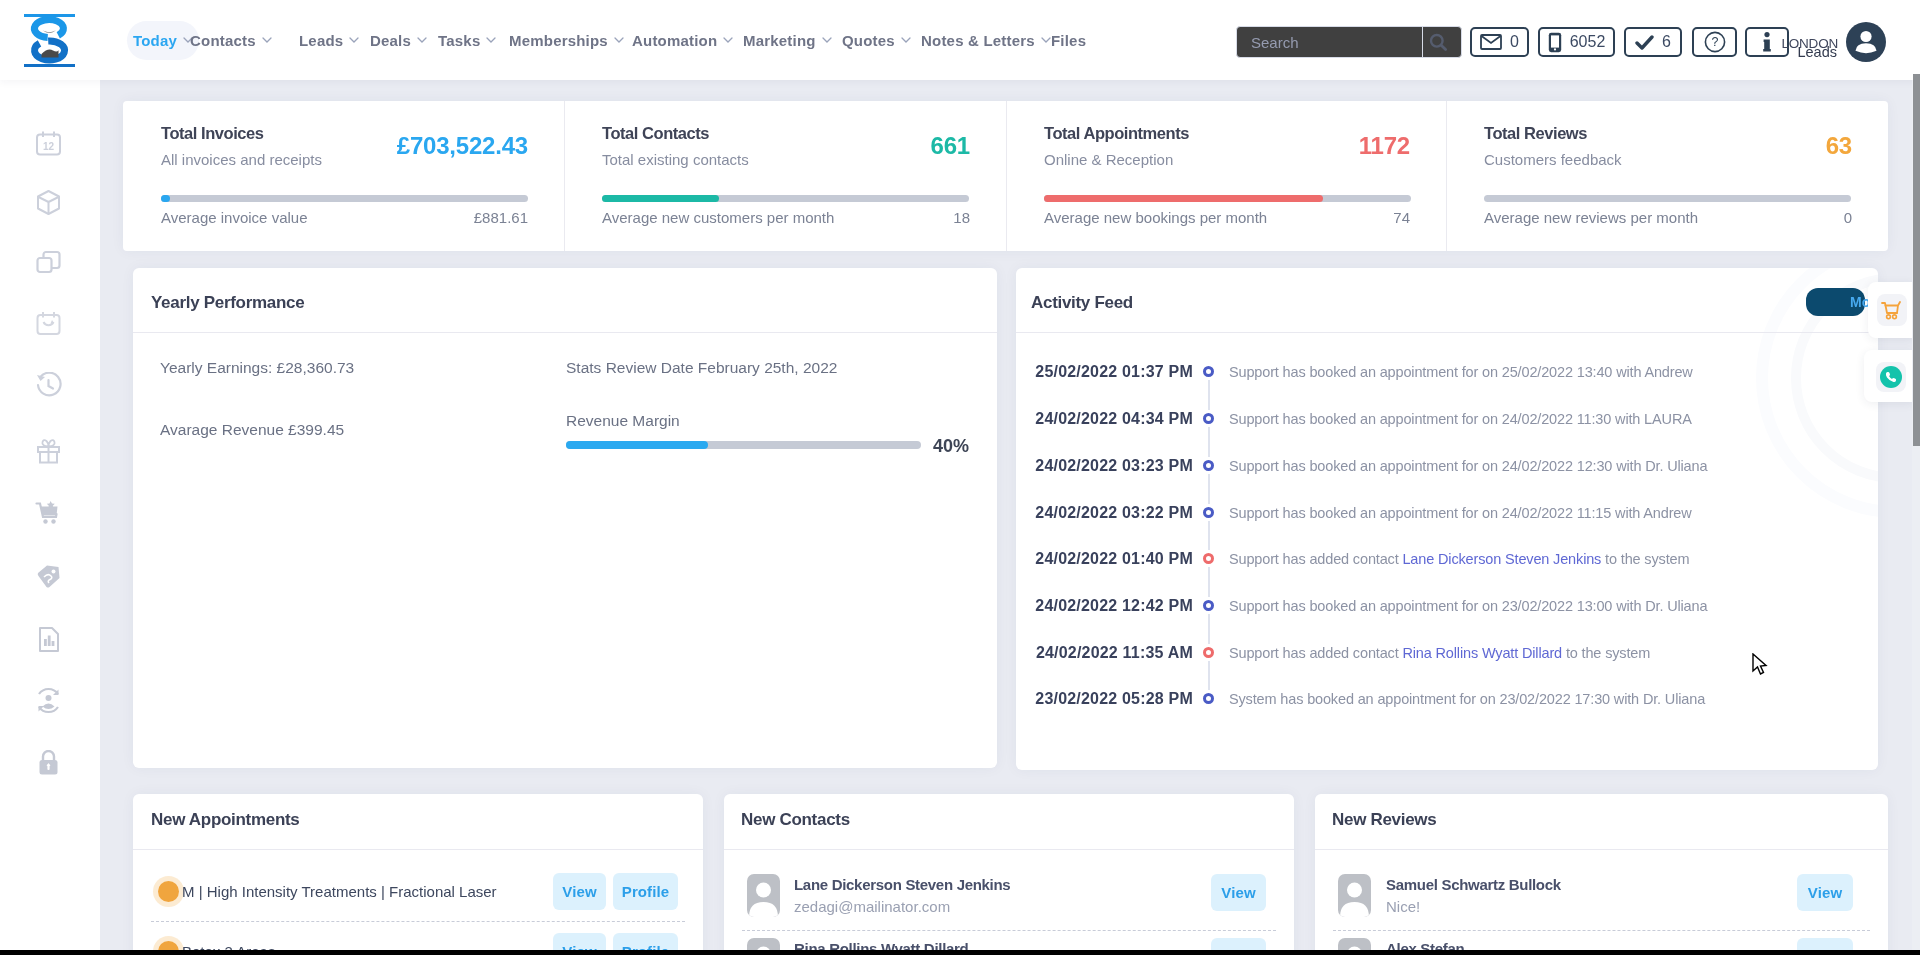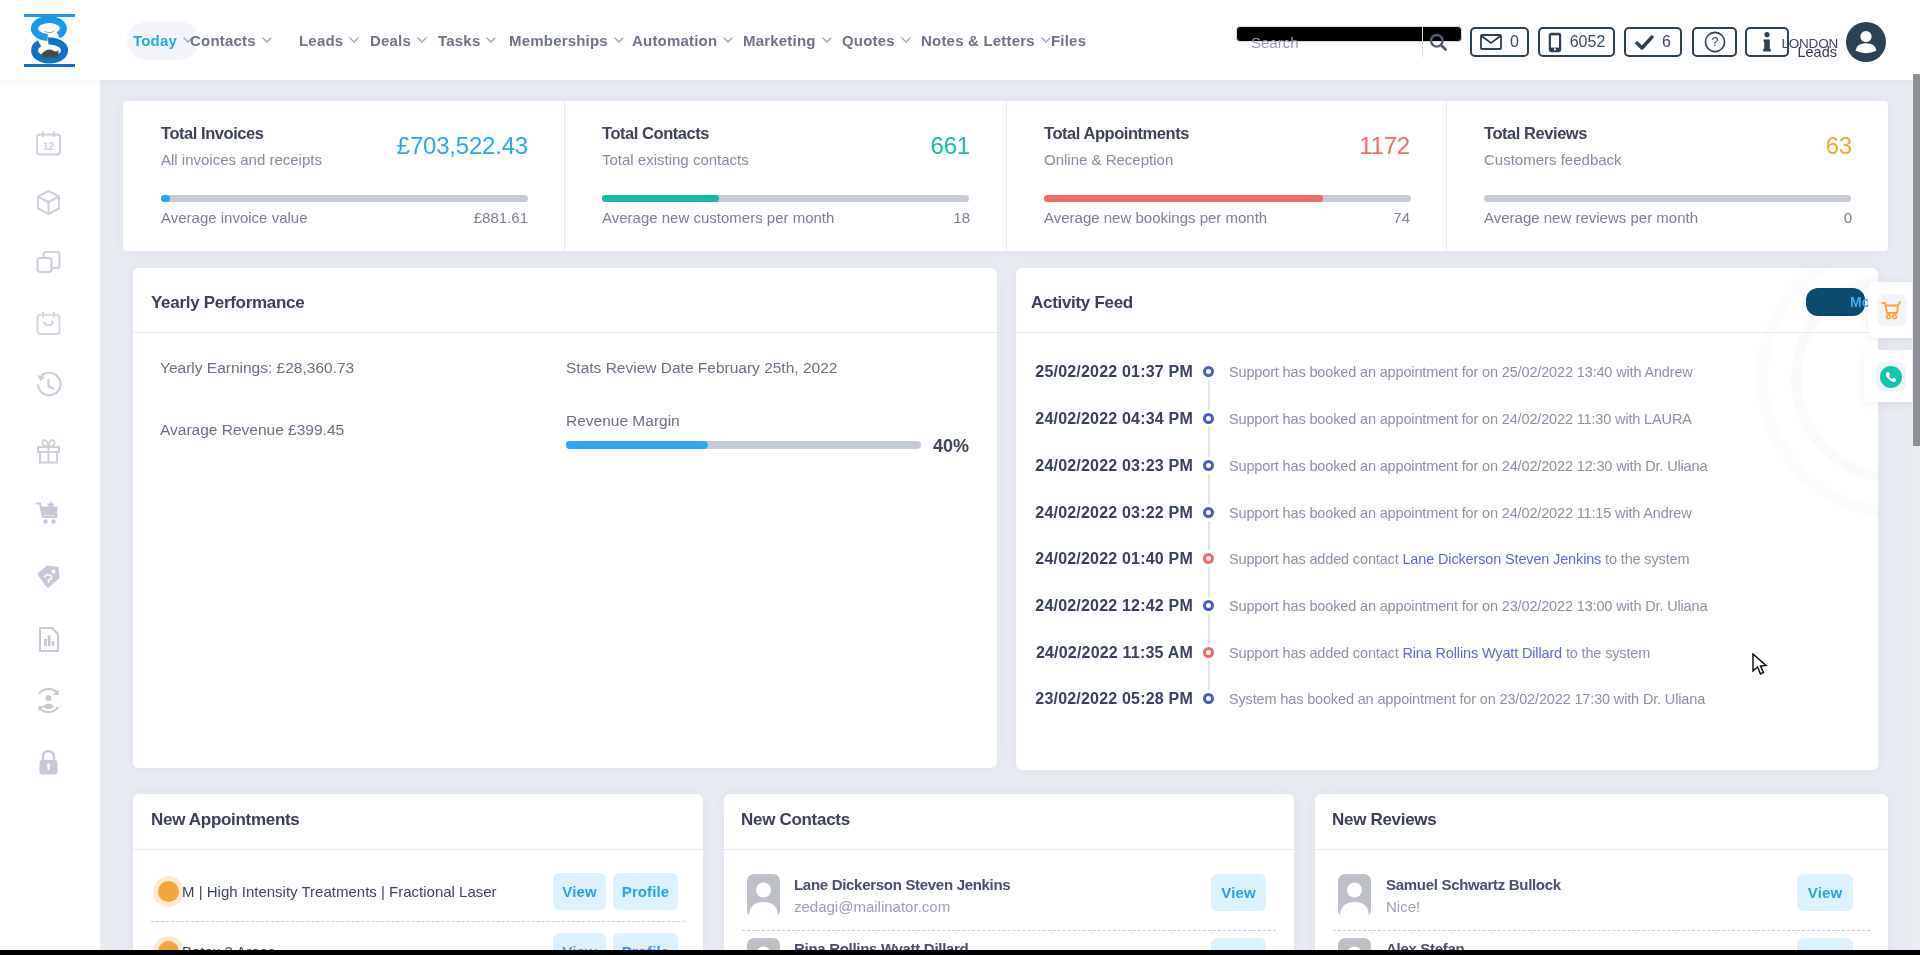--- a/index.html
+++ b/index.html
@@ -8,21 +8,21 @@
 .abs { position:absolute; }
 .card { position:absolute; background:#fff; border-radius:6px; box-shadow:0 0 14px rgba(45,55,90,.05); }
 .ptitle { font-size:17px; font-weight:bold; color:#3b4156; letter-spacing:-.3px; }
 .navitem { position:absolute; top:0; height:80px; display:flex; align-items:center; gap:6px; font-size:15px; font-weight:bold; color:#6f7487; letter-spacing:.2px; }
 .chev { width:10px; height:6px; }
 .hbtn { position:absolute; top:27px; height:30px; border:2px solid #2d4054; border-radius:5px; display:flex; align-items:center; justify-content:center; gap:8px; color:#3c4a63; font-size:16px; background:#fff; }
 .bar { position:absolute; height:7px; border-radius:4px; background:#c5cad5; }
 .bar > div { height:100%; border-radius:4px; }
 .stitle { position:absolute; top:23px; left:38px; font-size:16.5px; font-weight:bold; color:#3f4457; letter-spacing:-.45px; }
 .ssub { position:absolute; top:50px; left:38px; font-size:15px; color:#878da0; }
-.snum { position:absolute; top:31px; right:36px; font-size:24px; font-weight:normal; letter-spacing:-.2px; }
+.snum { position:absolute; top:31px; right:36px; font-size:24px; font-weight:bold; letter-spacing:-.2px; }
 .srow { position:absolute; top:108px; left:38px; right:36px; font-size:15px; color:#7b8294; display:flex; justify-content:space-between; }
 .fdate { position:absolute; width:160px; text-align:right; font-size:16px; font-weight:bold; color:#39415c; letter-spacing:.2px; }
 .fring { position:absolute; width:11px; height:11px; border-radius:50%; background:#fff; border:3px solid #4a5bc5; }
 .fmsg { position:absolute; font-size:14.5px; color:#8c92a4; letter-spacing:-.15px; }
 .fmsg a { color:#5f68d4; text-decoration:none; }
 .fseg { position:absolute; width:2px; background:#dfe3ee; left:1208px; }
 .vbtn { position:absolute; background:#dcf1fd; border-radius:6px; color:#2c9fe9; font-size:15px; font-weight:bold; display:flex; align-items:center; justify-content:center; letter-spacing:.1px; }
 .dash { position:absolute; border-top:1px dashed #c8ccd8; height:0; }
 .avatarph { position:absolute; width:33px; height:43px; border-radius:7px; background:#bdc0c6; overflow:hidden; }
 .avatarph svg { position:absolute; left:0; top:0; }
@@ -92,21 +92,21 @@
       <path d="M1 1 L5 5 L9 1" stroke="#9aa3ba" stroke-width="1.3" fill="none" stroke-linecap="round"></path>
     </svg>
 </div>
 <div class="navitem" style="left:921px;z-index:7;">Notes &amp; Letters
   <svg class="chev" viewBox="0 0 10 6">
       <path d="M1 1 L5 5 L9 1" stroke="#9aa3ba" stroke-width="1.3" fill="none" stroke-linecap="round"></path>
     </svg>
 </div>
 <div class="navitem" style="left:1051px;z-index:7;">Files</div>
 
-<div class="abs" style="left:1236px;top:26px;width:226px;height:16px;border:1px solid #d7dbe7;border-radius:4px;background:#000000;z-index:6;padding-left:36px;">
+<div class="abs" style="left:1236px;top:26px;width:226px;height:32px;border:1px solid #d7dbe7;border-radius:4px;background:#404040;z-index:6;padding-left:36px;">
   <span style="position:absolute;left:14px;top:7px;font-size:15px;color:#959bb0;">Search</span>
   <div style="position:absolute;left:185px;top:0;width:1px;height:30px;background:#d7dbe7;"></div>
   <svg style="position:absolute;left:192px;top:6px;" width="19" height="19" viewBox="0 0 19 19">
       <circle cx="7.8" cy="7.8" r="5.8" stroke="#555c6e" stroke-width="2.4" fill="none"></circle>
       <line x1="12.2" y1="12.2" x2="16.6" y2="16.6" stroke="#555c6e" stroke-width="2.8" stroke-linecap="round"></line>
     </svg>
 </div>
 
 <div class="hbtn" style="left:1470px;width:59px;z-index:6;">
   <svg width="22" height="16" viewBox="0 0 22 16">

